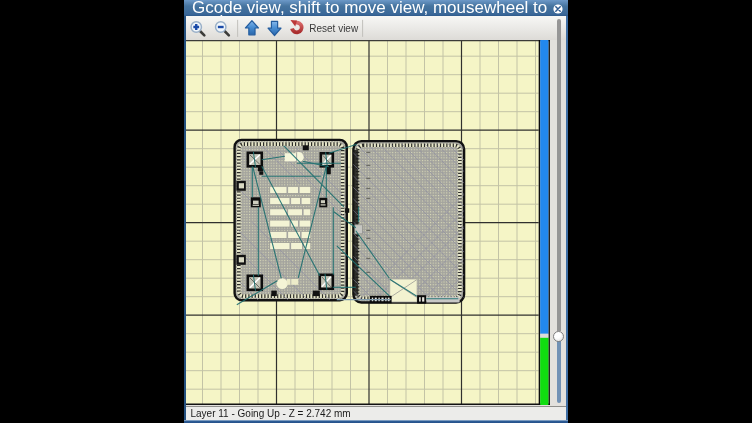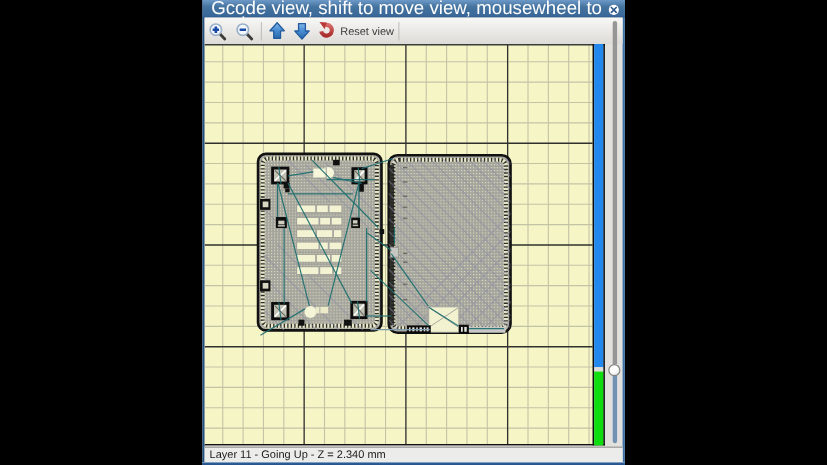--- a/index.html
+++ b/index.html
@@ -374,16 +374,16 @@
   </svg>
 
   <div class="abs" style="left:373.4px;top:19.4px;width:3.8px;height:311.4px;background:#969696;border-radius:2px 2px 0 0;"></div>
 
   <div class="abs" style="left:373.4px;top:341px;width:3.8px;height:62.4px;background:#7292b5;border-radius:0 0 2px 2px;"></div>
 
   <div class="abs" style="left:369.4px;top:330.6px;width:11px;height:11px;border-radius:50%;background:radial-gradient(circle at 35% 30%, #ffffff 40%, #d8d8d8);border:1px solid #808080;box-sizing:border-box;"></div>
 
   <div class="abs" style="left:2.2px;top:405.6px;width:379.6px;height:14.6px;background:#ececea;border-top:1px solid #8f8f8c;box-sizing:border-box;"></div>
 
-  <div class="abs" style="left:6.5px;top:406.6px;font-size:10px;color:#1a1a1a;line-height:13px;">Layer 11 - Going Up - Z = 2.340 mm</div>
+  <div class="abs" style="left:6.5px;top:406.6px;font-size:10px;color:#1a1a1a;line-height:13px;">Layer 11 - Going Up - Z = 2.742 mm</div>
 
   <div class="abs" style="left:0;top:420.2px;width:384px;height:2.8px;background:linear-gradient(#a9c0da,#2d5c95 45%,#25508a);"></div>
 </div>
 
 </body></html>

